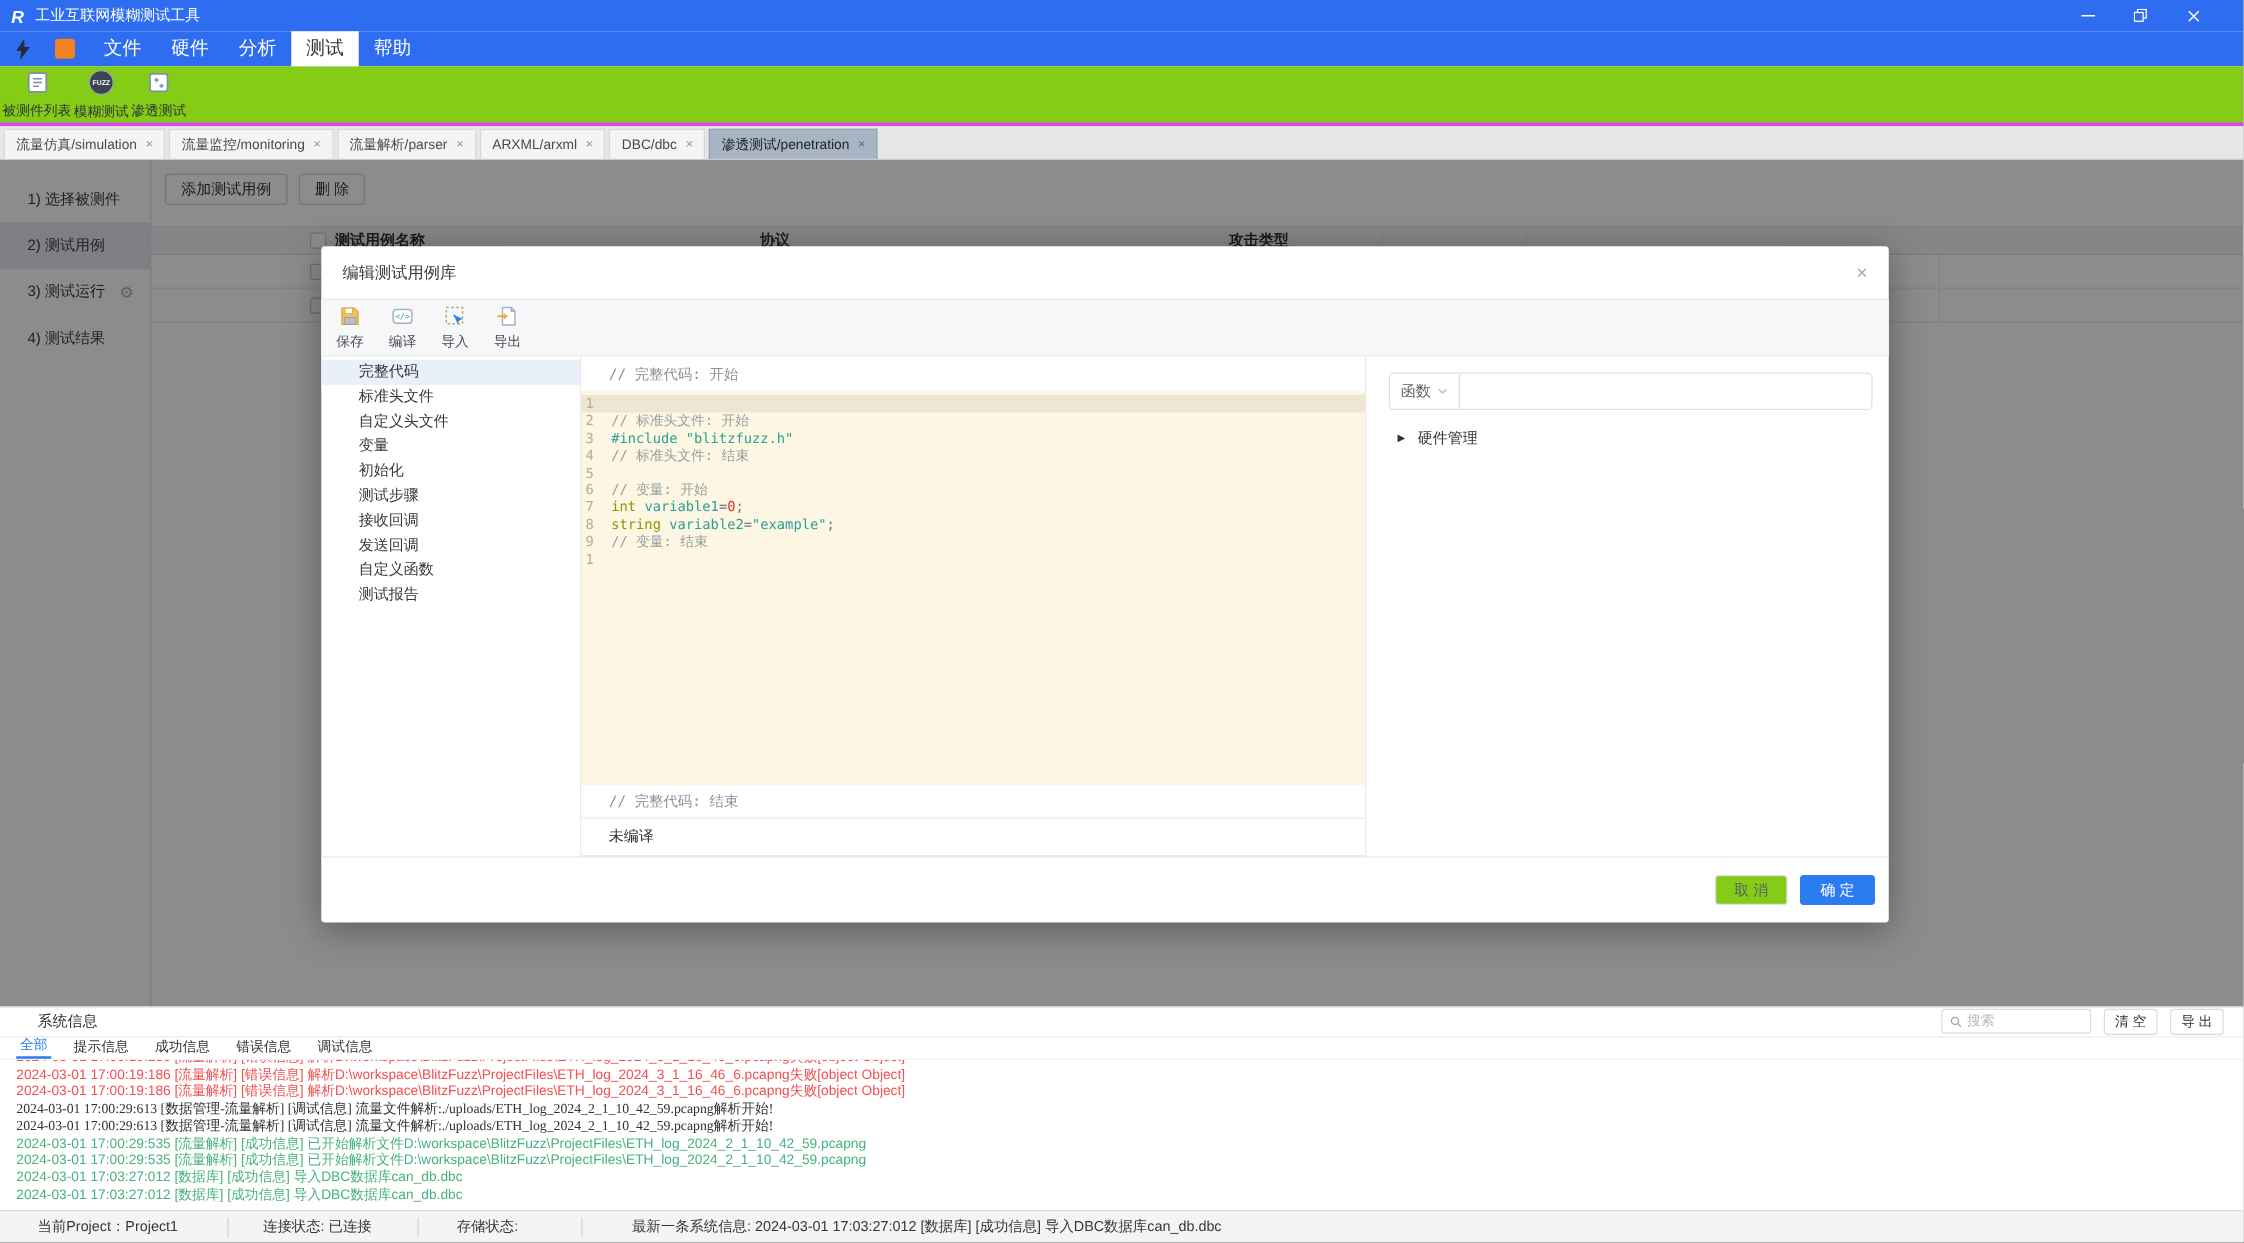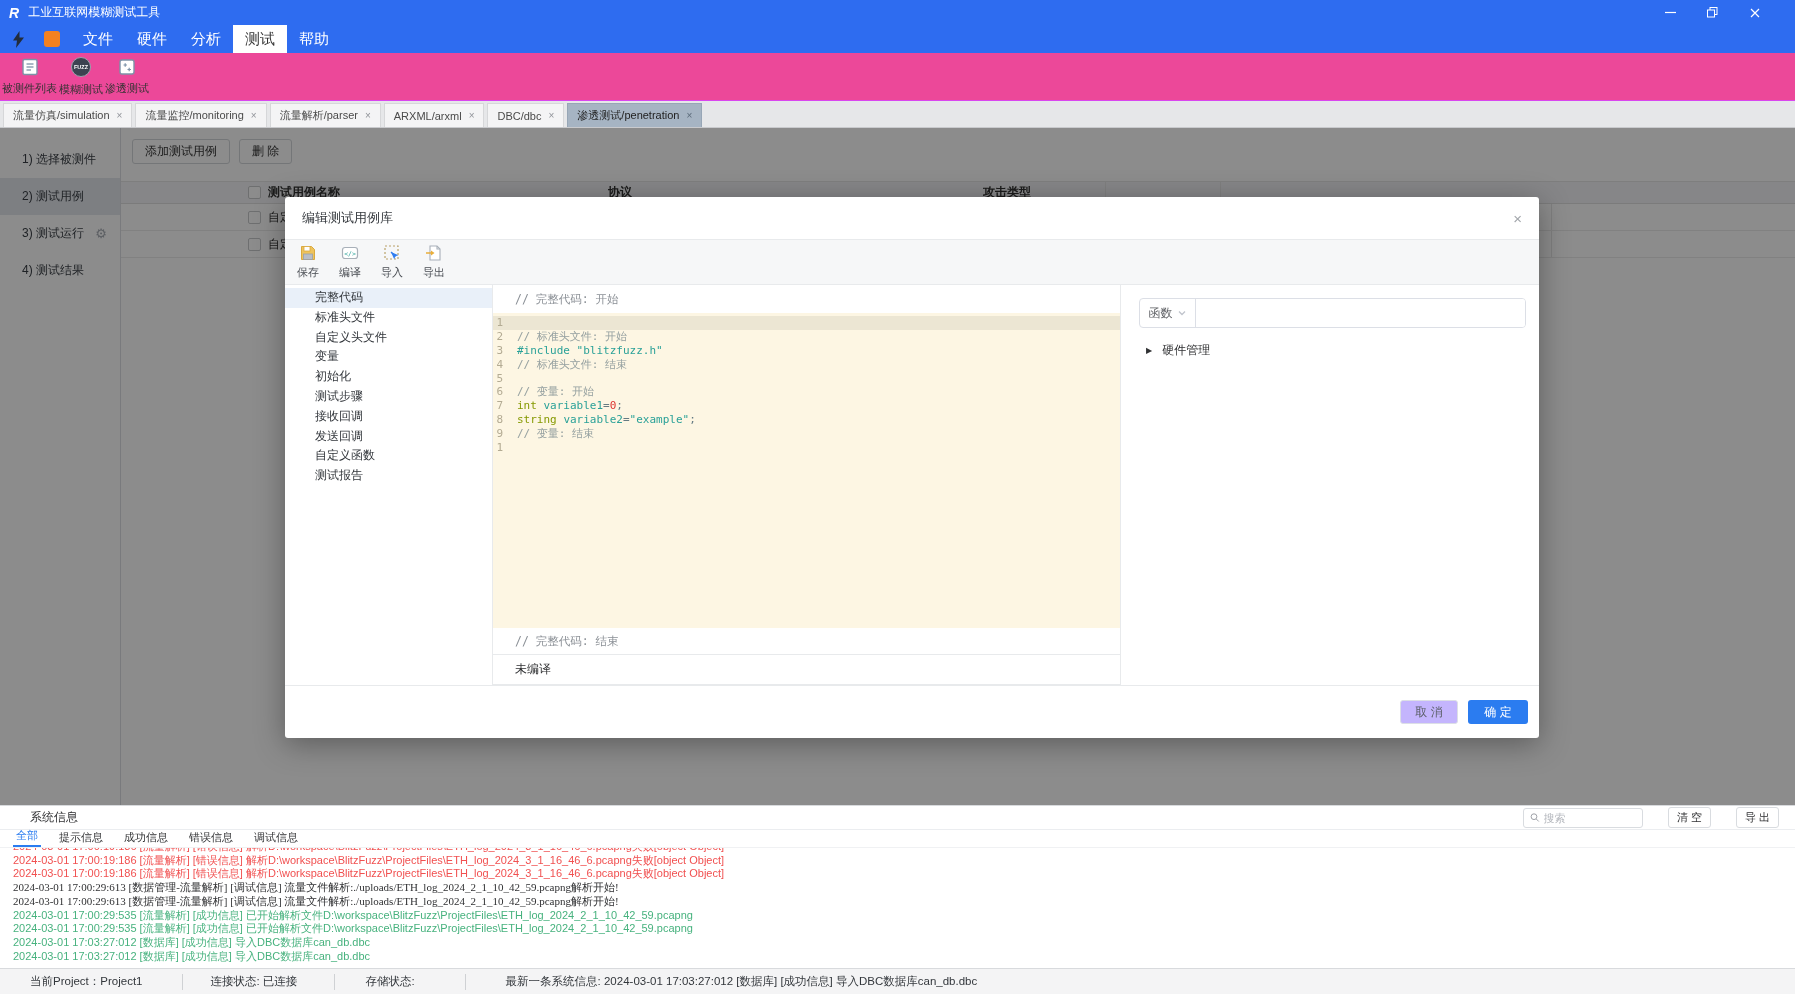--- a/index.html
+++ b/index.html
@@ -15,21 +15,21 @@
 
   
   .menubar { height:28px; background:#2e6cf0; display:flex; align-items:center; }
   .bolt-icon { margin-left:12px; display:flex; }
   .orange-sq { width:16px; height:16px; background:#f48120; border-radius:3px; margin-left:19px; }
   .menu-items { display:flex; margin-left:11px; height:28px; }
   .menu-item { width:54px; height:28px; line-height:28px; text-align:center; font-size:15px; color:#fff; }
   .menu-item.active { background:#fff; color:#333; }
 
   
-  .toolbar { height:48px; background:#ec4899; border-bottom:1px solid #d946ef; display:flex; padding-left:1px;text-align:right; }
+  .toolbar { height:48px; background:#84cc16; border-bottom:3px solid #d946ef; display:flex; padding-left:1px;text-align:right; }
   .tool-btn { min-width:46px; padding:0 1px; display:flex; flex-direction:column; align-items:center; justify-content:center; gap:2px; font-size:11px; color:#333; }
   .tool-label { white-space:nowrap; }
 
   
   .tabbar { height:27px; background:#e6e7e9; border-bottom:1px solid #c9cacd; display:flex; padding-left:3px; gap:3px; }
   .tab { margin-top:2px; display:flex; align-items:center; gap:7px; padding:0 9px; background:#f4f4f5; border:1px solid #d6d7d9; border-bottom:none; font-size:11px; color:#4a4a4a; white-space:nowrap; }
   .tab.active { background:#a6b4c3; border-color:#97a6b6; color:#222; }
   .tab-close { font-size:10px; color:#909399; }
   .tab.active .tab-close { color:#5b6a7a; }
 
@@ -45,21 +45,21 @@
   .table { margin-top:17px; }
   .trow { display:grid; grid-template-columns:20px 340px 375px 123px 115px 331px 1fr; align-items:center; height:27px; border-bottom:1px solid #ececec; padding-left:127px; font-size:12px; color:#333; }
   .trow.thead { height:23px; background:#f4f5f7; border-top:1px solid #e6e6e6; border-bottom:1px solid #e0e0e0; font-weight:bold; }
   .cb { width:13px; height:13px; border:1px solid #c8cacc; border-radius:2px; background:#fff; }
   .tc { white-space:nowrap; overflow:hidden; height:100%; display:flex; align-items:center; }
   .tdiv { border-right:1px solid #e8e8e8; }
 
   .overlay { position:absolute; inset:0; background:rgba(0,0,0,0.45); }
 
   
-  .dialog { position:absolute; left:285px; top:69px; width:1254px; height:541px; background:#fff; border-radius:3px; box-shadow:0 6px 30px rgba(0,0,0,.35); display:flex; flex-direction:column; }
+  .dialog { position:absolute; left:257px; top:69px; width:1254px; height:541px; background:#fff; border-radius:3px; box-shadow:0 6px 30px rgba(0,0,0,.35); display:flex; flex-direction:column; }
   .dlg-header { height:43px; border-bottom:1px solid #e8eaec; display:flex; align-items:center; padding:0 17px; font-size:13px; color:#35393e; flex:none; }
   .dlg-close { margin-left:auto; color:#a2a6ab; font-size:15px; }
   .dlg-toolbar { height:45px; background:#f6f7f8; border-bottom:1px solid #e8eaec; display:flex; align-items:center; padding-left:2px; flex:none; }
   .dlg-tool { width:42px; display:flex; flex-direction:column; align-items:center; gap:1px; font-size:11px; color:#4a4e54; }
   .dlg-body { flex:1; min-height:0; display:flex; border-bottom:1px solid #e8eaec; }
   .dlg-nav { width:208px; border-right:1px solid #e8eaec; padding-top:3px; flex:none; }
   .nav-item { height:19.8px; line-height:19.8px; padding-left:30px; font-size:12px; color:#33373c; white-space:nowrap; }
   .nav-item.active { background:#e9f0f9; }
   .dlg-editor { width:628px; border-right:1px solid #e8eaec; display:flex; flex-direction:column; flex:none; }
   .code-header { height:28px; display:flex; align-items:center; padding-left:22px; font-family:"DejaVu Sans Mono",monospace; font-size:11.5px; color:#8b9096; flex:none; }
@@ -72,28 +72,28 @@
   .tk-num { color:#dc322f; } .tk-str { color:#2aa198; } .tk-pl { color:#657b83; }
   .code-footer { height:27px; display:flex; align-items:center; padding-left:22px; font-family:"DejaVu Sans Mono",monospace; font-size:11.5px; color:#8b9096; border-bottom:1px solid #e8eaec; flex:none; }
   .compile-status { height:30px; display:flex; align-items:center; padding-left:22px; font-size:12px; color:#303133; border-bottom:1px solid #e8eaec; flex:none; }
   .dlg-right { flex:1; padding:13px 13px 0 18px; min-width:0; }
   .func-group { display:flex; height:30px; border:1px solid #dcdfe6; border-radius:4px; overflow:hidden; background:#fff; }
   .func-label { width:56px; display:flex; align-items:center; justify-content:center; gap:4px; font-size:12px; color:#606266; border-right:1px solid #dcdfe6; flex:none; }
   .func-input { flex:1; border:none; outline:none; font-size:12px; padding:0 10px; min-width:0; }
   .tree-item { margin-top:14px; padding-left:7px; font-size:12px; color:#303133; display:flex; align-items:center; gap:10px; }
   .tree-arrow { font-size:8px; color:#303133; }
   .dlg-footer { height:52px; display:flex; align-items:center; justify-content:flex-end; padding-right:11px; gap:10px; flex:none; }
-  .btn-cancel { width:58px; height:24px; border:1px solid #dcdfe6; border-radius:3px; background:#c4b5fd; font-size:12px; color:#5a5e66; display:flex; align-items:center; justify-content:center; white-space:nowrap; }
+  .btn-cancel { width:58px; height:24px; border:1px solid #dcdfe6; border-radius:3px; background:#84cc16; font-size:12px; color:#5a5e66; display:flex; align-items:center; justify-content:center; white-space:nowrap; }
   .btn-ok { width:60px; height:24px; border-radius:3px; background:#2b7cf0; color:#fff; font-size:12px; display:flex; align-items:center; justify-content:center; white-space:nowrap; }
 
   
   .sysinfo { height:163px; border-top:1px solid #d8dadd; background:#fff; }
   .sys-header { height:24px; display:flex; align-items:center; padding:0 16px 0 30px; border-bottom:1px solid #ebedf0; }
   .sys-title { font-size:12px; color:#303133; }
-  .sys-controls { margin-left:auto; display:flex; gap:25px; align-items:center; }
+  .sys-controls { margin-left:auto; display:flex; gap:10px; align-items:flex-start; }
   .search-box { width:120px; height:20px; border:1px solid #d9dce0; border-radius:3px; display:flex; align-items:center; padding:0 6px; gap:4px; background:#fff; }
   .search-input { border:none; outline:none; width:100%; font-size:11px; color:#333; }
   .search-input::placeholder { color:#b4b7bd; }
   .btn-small { height:21px; min-width:43px; padding:0 6px; border:1px solid #d9dce0; border-radius:3px; background:#fff; font-size:11px; color:#303133; display:flex; align-items:center; justify-content:center; white-space:nowrap; }
   .sys-tabs { height:18px; display:flex; gap:15px; padding-left:13px; border-bottom:1px solid #f0f1f3; align-items:flex-end; }
   .sys-tab { font-size:11px; color:#303133; padding:0 3px 2px; white-space:nowrap; }
   .sys-tab.active { color:#2a7cf0; border-bottom:2px solid #2a7cf0; }
   .sys-logs { height:119px; overflow:hidden; padding-left:13px; font-size:11px; line-height:13.7px; }
   .log { white-space:nowrap; }
   .log:first-child { margin-top:-8px; }

